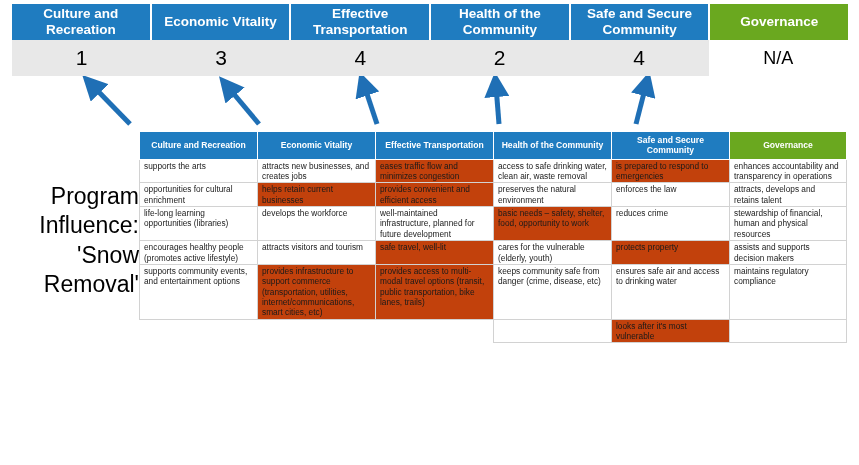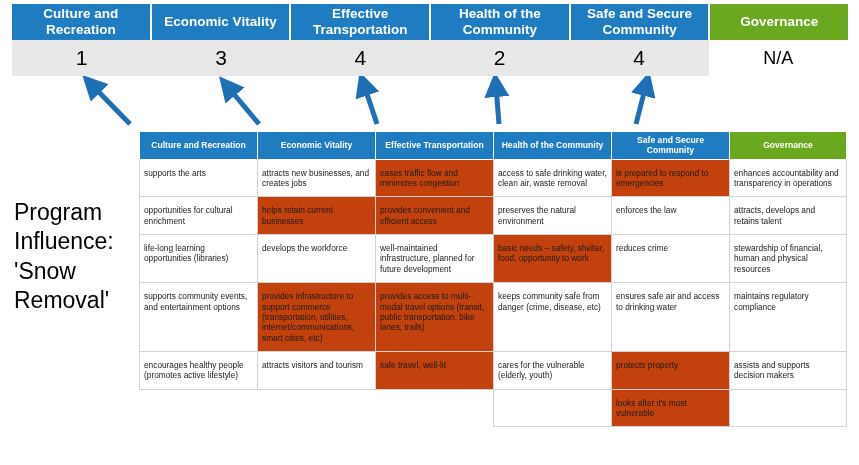--- a/index.html
+++ b/index.html
@@ -75,26 +75,26 @@
     left: 0;
     top: 76px;
     width: 859px;
     height: 56px;
   }
 
   
   #left-caption {
     position: absolute;
     left: 14px;
-    top: 198px;
+    top: 182px;
     width: 125px;
     font-size: 23px;
     color: #000000;
     line-height: 1.28;
-    text-align: left;
+    text-align: right;
   }
 
   
   #matrix {
     position: absolute;
     left: 139px;
     top: 131px;
     width: 707px;
     border-collapse: collapse;
     table-layout: fixed;
@@ -110,21 +110,21 @@
     line-height: 1.2;
     height: 18px;
   }
   #matrix th.gov {
     background: #6aa81f;
   }
   #matrix td {
     font-size: 8.3px;
     color: #1a1a1a;
     vertical-align: top;
-    padding: 8px 4px;
+    padding: 1px 4px;
     border: 1px solid #d2d2d2;
     line-height: 1.25;
     background: #ffffff;
   }
   #matrix td.hl {
     background: #c2410c;
   }
   #matrix td.empty {
     background: #ffffff;
     border: 1px solid #d2d2d2;
@@ -208,36 +208,36 @@
     </tr>
     <tr>
       <td>life-long learning opportunities (libraries)</td>
       <td>develops the workforce</td>
       <td>well-maintained infrastructure, planned for future development</td>
       <td class="hl">basic needs – safety, shelter, food, opportunity to work</td>
       <td>reduces crime</td>
       <td>stewardship of financial, human and physical resources</td>
     </tr>
     <tr>
+      <td>encourages healthy people (promotes active lifestyle)</td>
+      <td>attracts visitors and tourism</td>
+      <td class="hl">safe travel, well-lit</td>
+      <td>cares for the vulnerable (elderly, youth)</td>
+      <td class="hl">protects property</td>
+      <td>assists and supports decision makers</td>
+    </tr>
+    <tr>
       <td>supports community events, and entertainment options</td>
       <td class="hl">provides infrastructure to support commerce (transportation, utilities, internet/communications, smart cities, etc)</td>
       <td class="hl">provides access to multi-modal travel options (transit, public transportation, bike lanes, trails)</td>
       <td>keeps community safe from danger (crime, disease, etc)</td>
       <td>ensures safe air and access to drinking water</td>
       <td>maintains regulatory compliance</td>
     </tr>
     <tr>
-      <td>encourages healthy people (promotes active lifestyle)</td>
-      <td>attracts visitors and tourism</td>
-      <td class="hl">safe travel, well-lit</td>
-      <td>cares for the vulnerable (elderly, youth)</td>
-      <td class="hl">protects property</td>
-      <td>assists and supports decision makers</td>
-    </tr>
-    <tr>
       <td class="blank"></td>
       <td class="blank"></td>
       <td class="blank"></td>
       <td class="empty"></td>
       <td class="hl">looks after it's most vulnerable</td>
       <td class="empty"></td>
     </tr>
   </tbody>
 </table>
 

